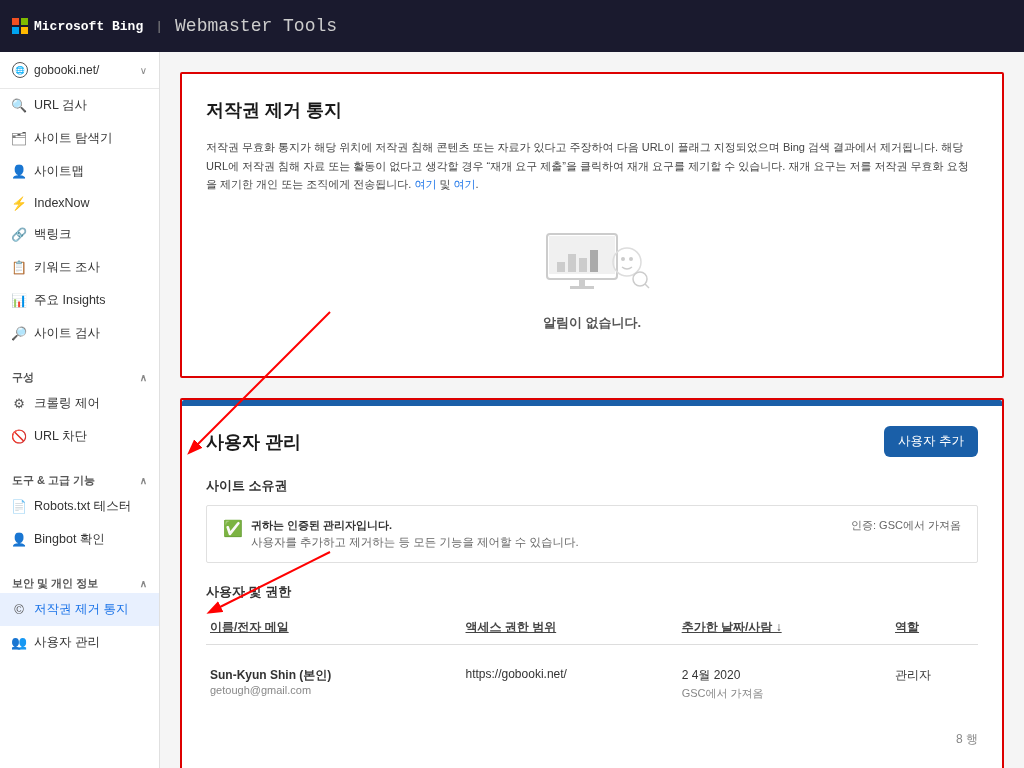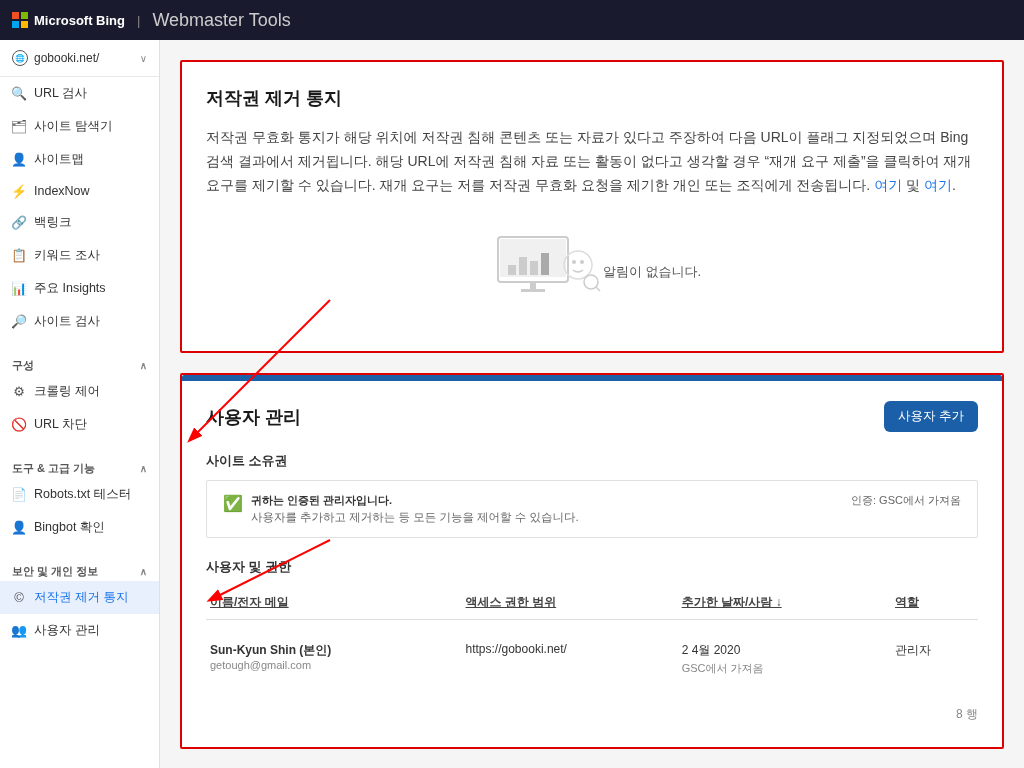--- a/index.html
+++ b/index.html
@@ -2,26 +2,27 @@
 <html><head>
   <meta charset="utf-8">
   <style>
     * { box-sizing: border-box; margin: 0; padding: 0; }
     body { font-family: 'Segoe UI', sans-serif; font-size: 13px; background: #f5f5f5; color: #333; display: flex; flex-direction: column; height: 768px; overflow: hidden; }
 
     
     .topbar {
       background: #1a1a2e;
       color: white;
-      height: 40px;
+      height: 52px;
       display: flex;
       align-items: center;
       padding: 0 12px;
       gap: 8px;
       flex-shrink: 0;
+      font-family: Liberation Mono, monospace;
     }
     .topbar-logo { display: flex; align-items: center; gap: 6px; font-size: 13px; font-weight: 600; }
     .topbar-divider { color: #888; margin: 0 4px; }
     .topbar-title { font-size: 18px; color: #ccc; }
     .ms-logo { display: flex; gap: 2px; flex-wrap: wrap; width: 16px; height: 16px; }
     .ms-logo span { width: 7px; height: 7px; }
     .ms-logo span:nth-child(1) { background: #f25022; }
     .ms-logo span:nth-child(2) { background: #7fba00; }
     .ms-logo span:nth-child(3) { background: #00a4ef; }
     .ms-logo span:nth-child(4) { background: #ffb900; }
@@ -95,34 +96,35 @@
     }
 
     .card-title {
       font-size: 18px;
       font-weight: 600;
       color: #1a1a1a;
       margin-bottom: 16px;
     }
 
     .card-body-text {
-      font-size: 14px;
+      font-size: 11px;
       line-height: 1.7;
       color: #444;
     }
 
     .card-body-text a { color: #1a73e8; text-decoration: none; }
 
     .illustration-area {
       display: flex;
-      flex-direction: row;
+      flex-direction: column;
       align-items: center;
       justify-content: center;
       padding: 20px;
       margin-top: 10px;
+      font-weight: bold;
     }
     .illustration-svg { width: 120px; height: 80px; }
     .no-alerts-text {
       font-size: 13px;
       color: #555;
       margin-top: 10px;
     }
 
     
     .arrow-canvas {

